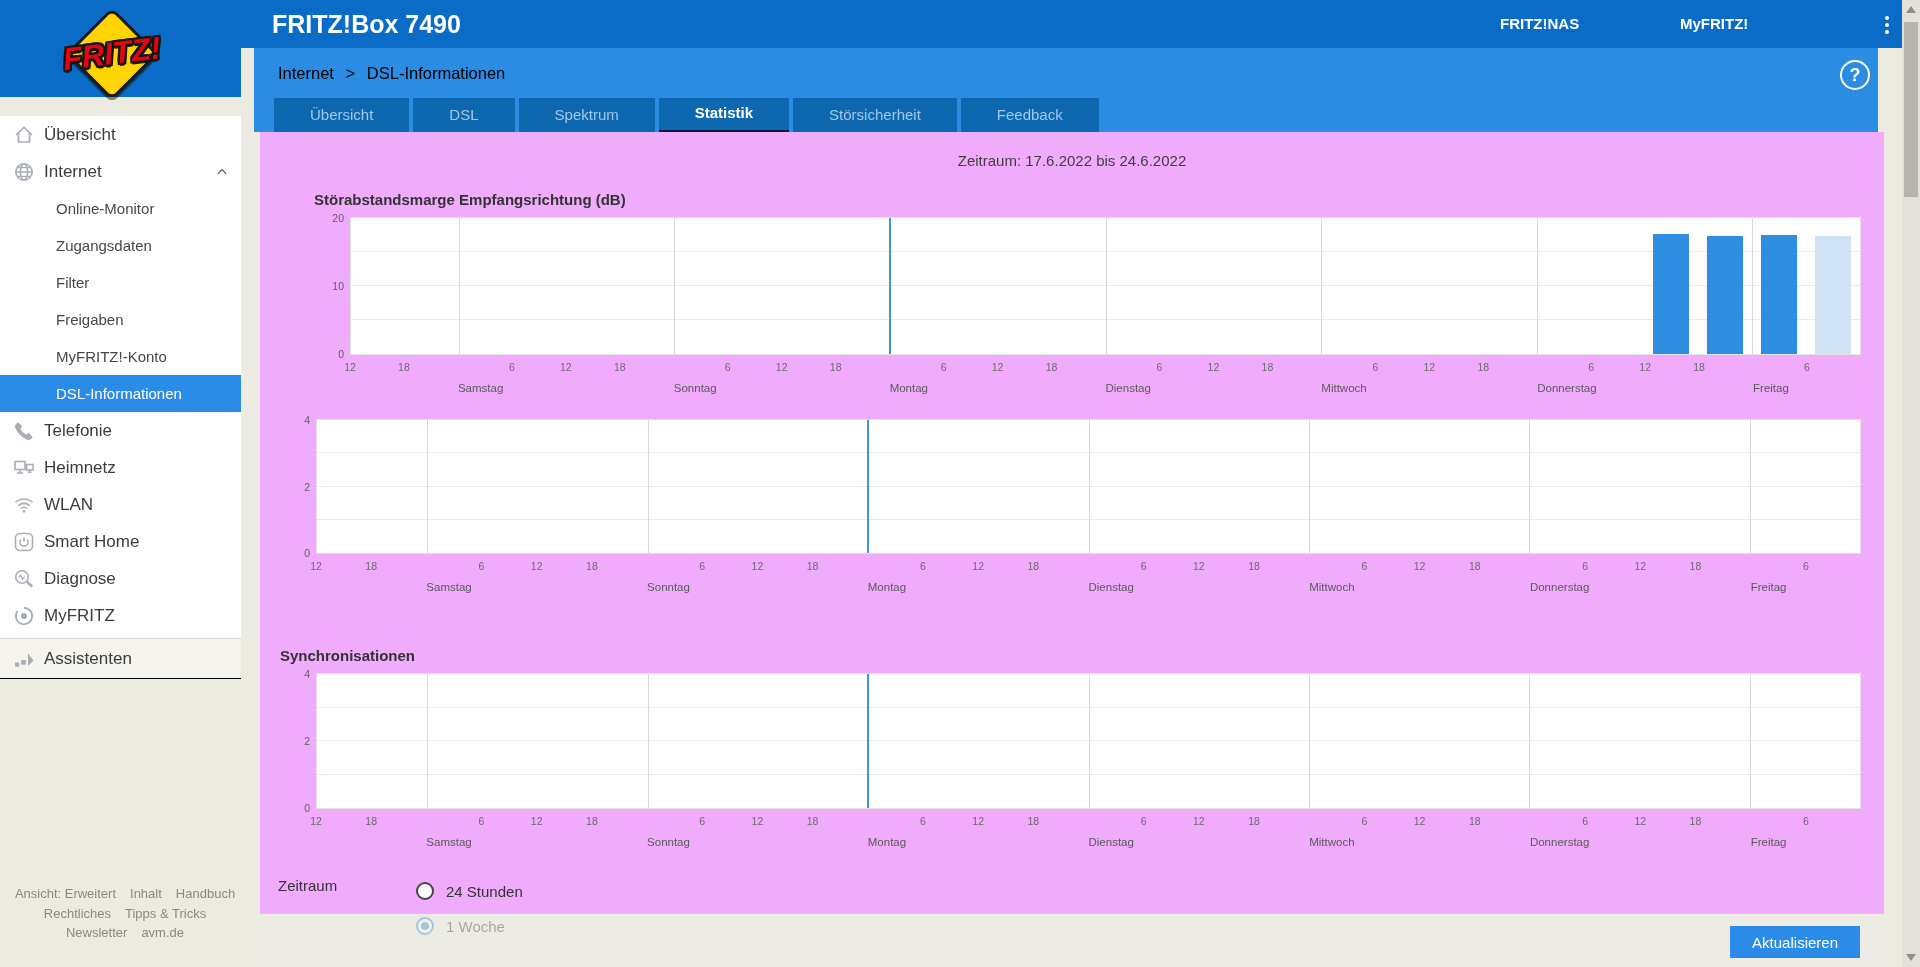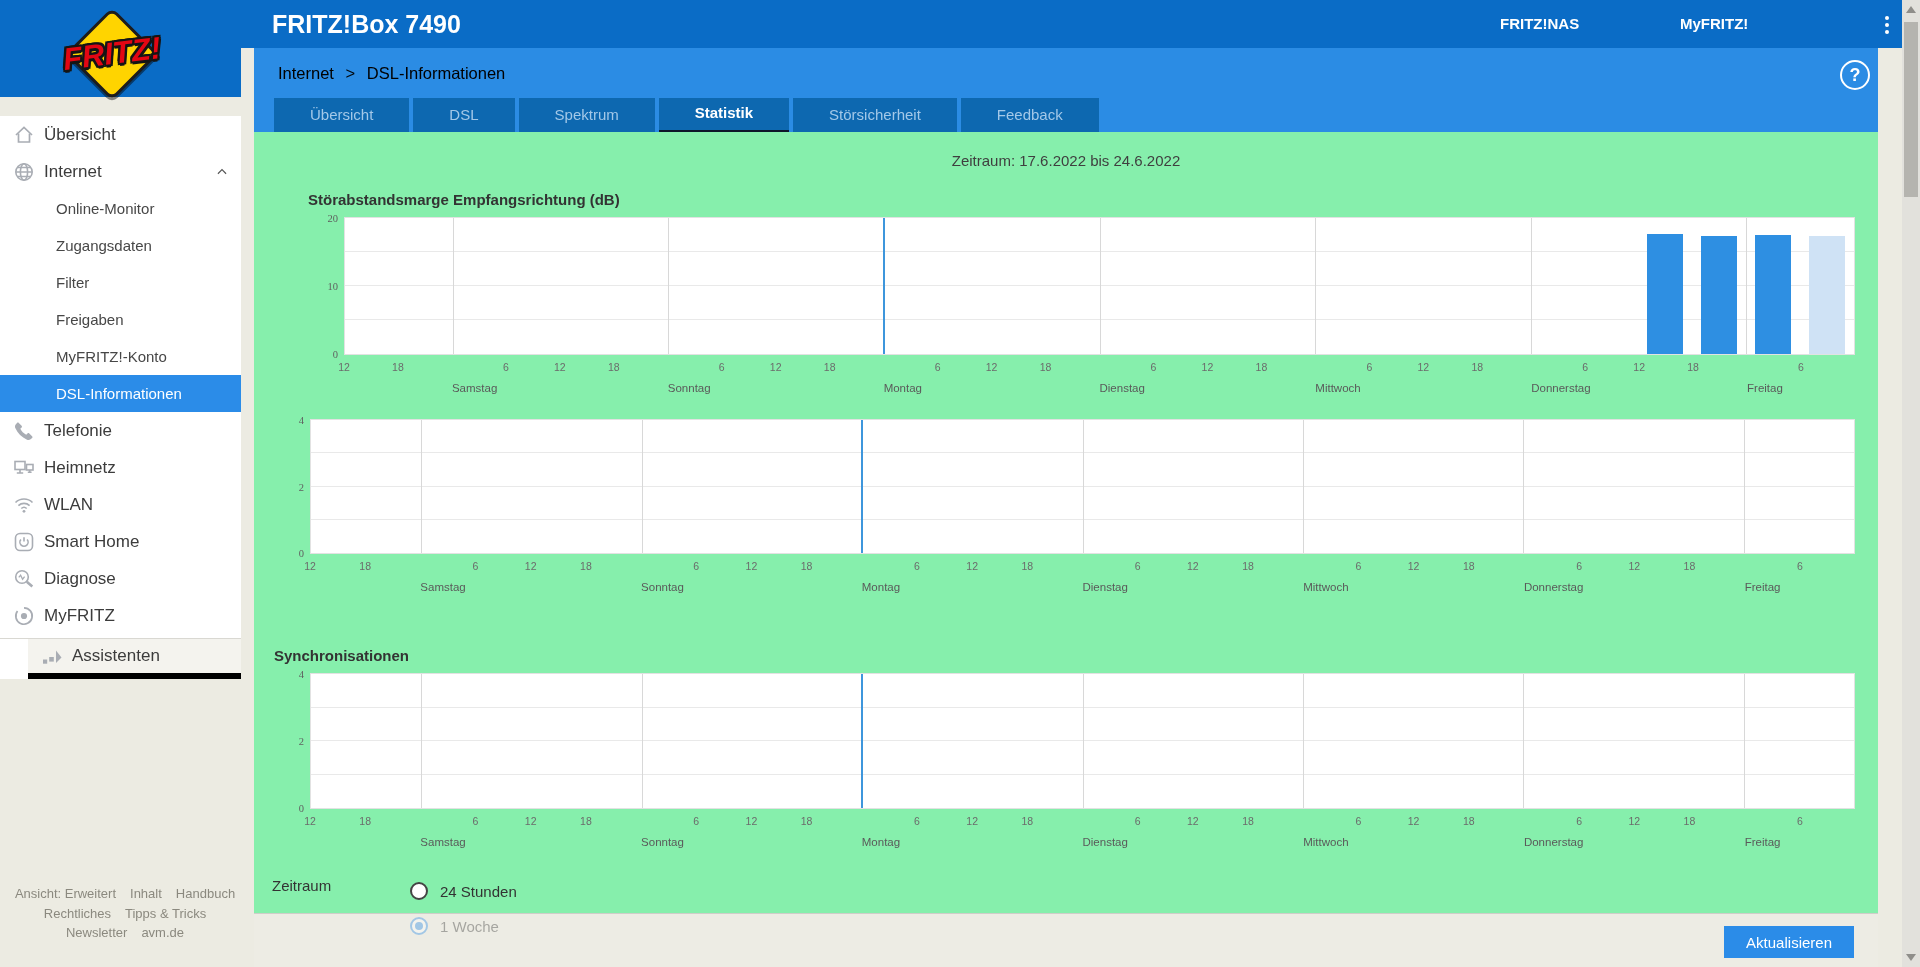--- a/index.html
+++ b/index.html
@@ -39,36 +39,36 @@
   .breadcrumb .sep { margin:0 7px; font-weight:normal; opacity:.95; }
   .help-circle { position:absolute; right:8px; top:12px; width:30px; height:30px; border:2px solid #fff;
                  border-radius:50%; color:#fff; font-size:18px; font-weight:bold; text-align:center;
                  line-height:26px; cursor:pointer; }
   .tabs { position:absolute; left:20px; bottom:0; display:flex; gap:4px; }
   .tab { height:34px; line-height:34px; padding:0 36px; background:#0d68b0; color:#a3c8e8; font-size:15px;
          cursor:pointer; white-space:nowrap; }
   .tab.active { color:#fff; font-weight:bold; line-height:30px; border-bottom:2px solid #0f172a; }
 
   
-  .panel { position:absolute; left:254px; top:132px; width:1624px; height:835px; background:#86efac; }
+  .panel { position:absolute; left:260px; top:132px; width:1624px; height:835px; background:#f0abfc; }
   .period { position:absolute; top:20px; left:0; right:0; text-align:center; color:#3f3f3f; font-size:15px; }
 
   .chart-wrap { position:absolute; left:56px; right:23px; }
   .cw1 { top:59px;padding-left:34px; } .cw2 { top:287px; } .cw3 { top:515px; }
   .chart-title { font-size:15px; font-weight:bold; color:#333; margin-bottom:9px; margin-left:-36px; }
   .plot { position:relative; background:#fff; border:1px solid #e2e2e2; }
   .cw1 .plot { height:138px; } .cw2 .plot { height:135px; } .cw3 .plot { height:136px; }
   .hgrid { position:absolute; left:0; right:0; height:1px; background:#e9e9e9; }
   .vday { position:absolute; top:0; bottom:0; width:1px; background:#d8d8d8; }
   .vmarker { position:absolute; top:0; bottom:0; width:2px; margin-left:-1px; background:#3e96dc; z-index:2; }
   .bar { position:absolute; bottom:0; z-index:1; }
   .bar.solid { background:#2e8fe2; }
   .bar.light { background:#cfe2f5; }
   .ylab { position:absolute; right:100%; margin-right:7px; width:30px; text-align:right; font-size:10.5px;
-          color:#5f5f5f; transform:translateY(-50%);font-family:Liberation Serif, serif; }
+          color:#5f5f5f; transform:translateY(-50%); }
   .xticks { position:relative; height:14px; margin-top:6px; }
   .xticks span { position:absolute; transform:translateX(-50%); font-size:10.5px; color:#6b6b6b; white-space:nowrap; }
   .xdays { position:relative; height:15px; margin-top:7px; }
   .xdays span { position:absolute; font-size:11.5px; color:#5a5a5a; white-space:nowrap; }
 
   
   .form-label { position:absolute; left:18px; top:745px; font-size:15px; color:#333; }
   .radio-row { position:absolute; left:156px; display:flex; align-items:center; gap:12px; cursor:pointer; }
   .r1 { top:742px;margin-top:8px; }
   .radio-circle { width:18px; height:18px; border:2px solid #444; border-radius:50%; background:#fff; position:relative; }
@@ -88,21 +88,21 @@
   .sidebar { position:absolute; left:0; top:116px; width:241px; background:#fff; z-index:4; }
   .side-item { position:relative; height:37px; display:flex; align-items:center; cursor:pointer; color:#3c3c3c; }
   .side-item .icn { position:absolute; left:12px; width:24px; height:24px; color:#a9adb4; }
   .side-item .icn svg { width:24px; height:24px; display:block; }
   .side-item .lbl { margin-left:44px; font-size:17px; }
   .side-item.lvl2 .lbl { margin-left:56px; font-size:15px; color:#474747; }
   .side-item.selected { background:#2b8ce8; }
   .side-item.selected .lbl { color:#fff; }
   .side-item .chev { position:absolute; right:12px; width:14px; height:14px; color:#555; }
   .side-divider { height:1px; background:#d9d8d2; margin-top:4px; }
-  .side-item.bottom { background:#f4f3ee; height:40px; border-bottom:6px solid #000000;margin-left:28px; }
+  .side-item.bottom { background:#f4f3ee; height:40px; border-bottom:1px solid #000000; }
 
   .side-footer { position:absolute; left:0; top:884px; width:250px; text-align:center; font-size:13px;
                  color:#8b897f; line-height:19.5px; }
   .side-footer span { margin:0 7px; cursor:pointer; }
 </style>
 </head>
 <body>
 
 <div class="topbar"></div>
 <div class="logo-block">

